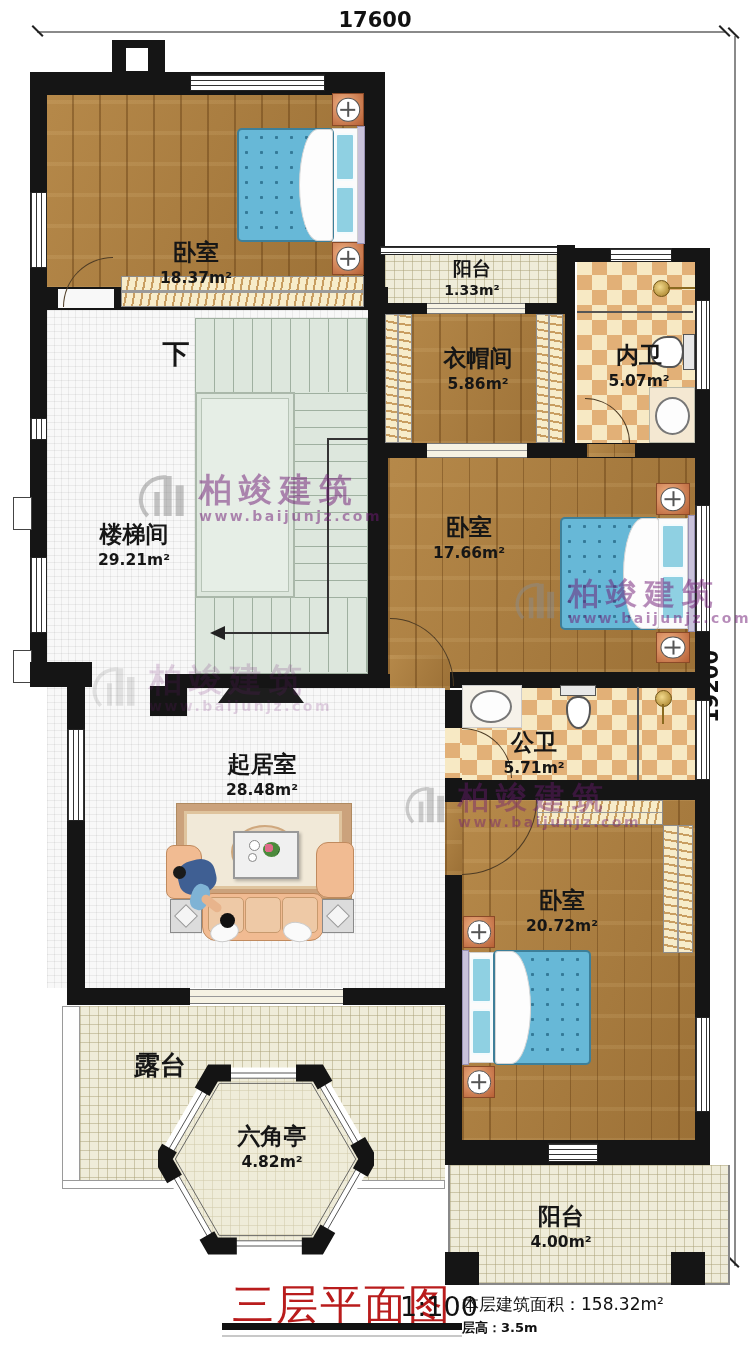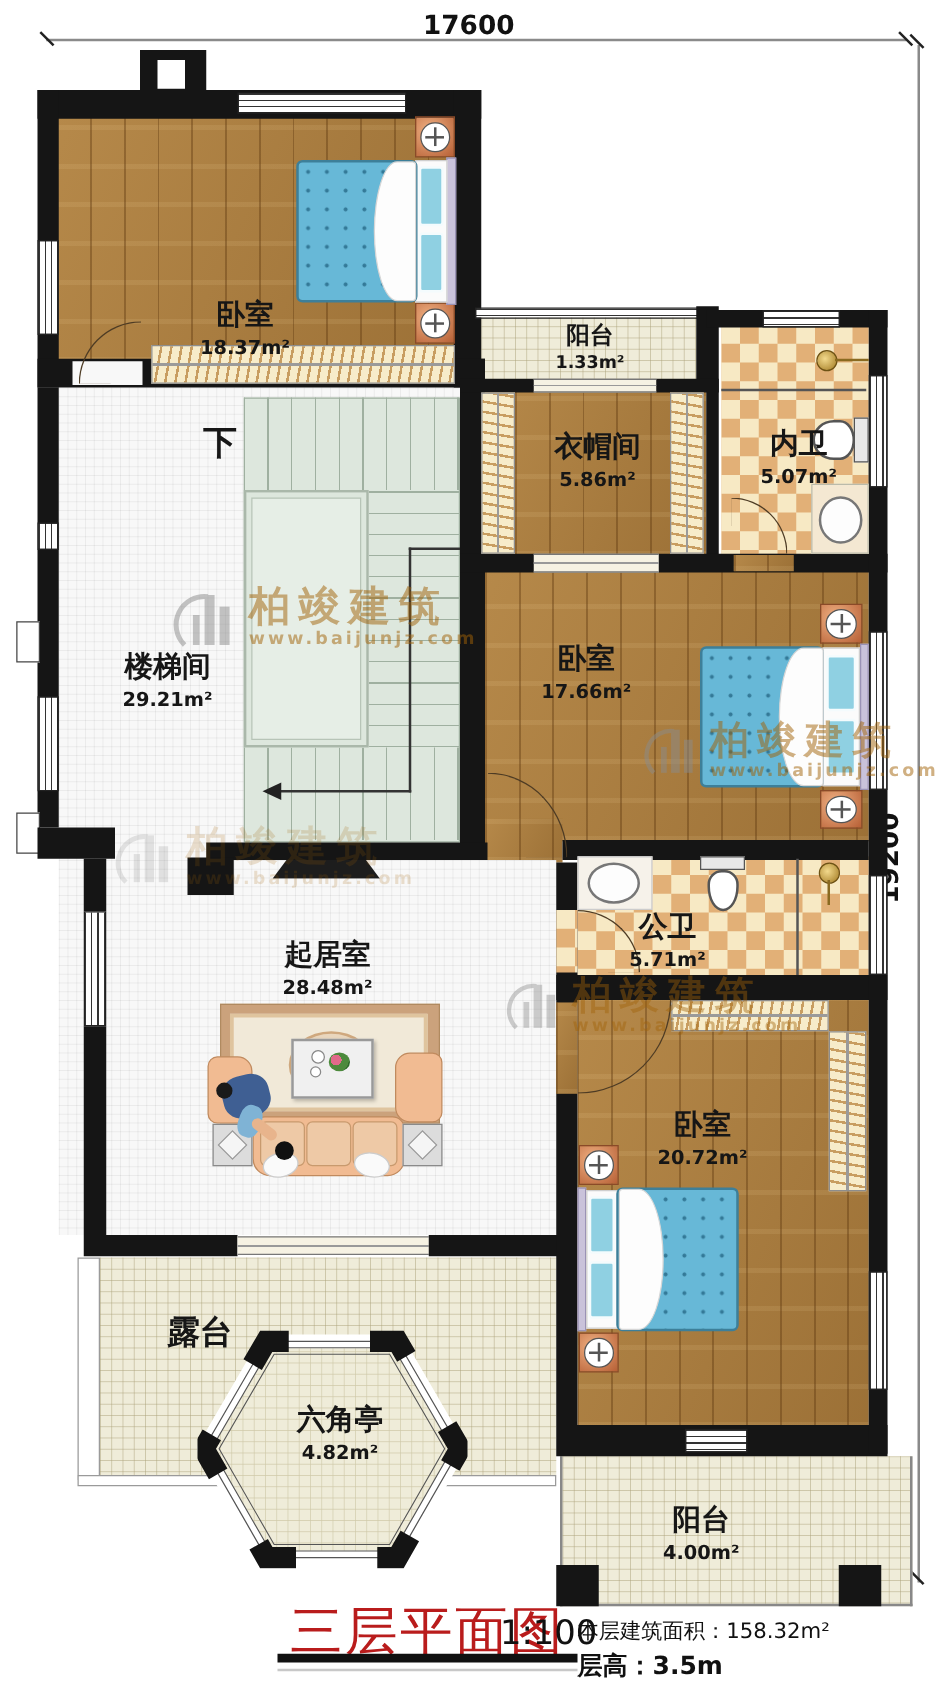--- a/index.html
+++ b/index.html
@@ -45,21 +45,21 @@
   .pillow{position:absolute;background:#8fd0e2;border:2px solid #f4fbfd;border-radius:3px;box-sizing:border-box;}
   .pillowZone{position:absolute;background:#fbfbfb;border:1px solid #cfcfcf;box-sizing:border-box;}
   .headboard{position:absolute;background:#c9c2da;border:1px solid #9a92b5;box-sizing:border-box;}
   .blanketR{position:absolute;background:#fdfdfd;border:1px solid #d6d6d6;box-sizing:border-box;border-radius:55% 3px 3px 55% / 50% 3px 3px 50%;}
   .blanketL{position:absolute;background:#fdfdfd;border:1px solid #d6d6d6;box-sizing:border-box;border-radius:3px 55% 55% 3px / 3px 50% 50% 3px;}
   .rl{position:absolute;transform:translateX(-50%);text-align:center;color:#161616;font-weight:bold;line-height:1.3;white-space:nowrap;}
   .rl .nm{font-size:23px;}
   .rl .ar{font-size:15.5px;}
   .rl.sm .nm{font-size:19px;}
   .rl.sm .ar{font-size:14px;}
-  .wm{position:absolute;display:flex;align-items:flex-start;gap:7px;color:#a16207;}
+  .wm{position:absolute;display:flex;align-items:flex-end;gap:7px;color:#701a75;}
   .wm .wm-brand{font-size:33px;font-weight:bold;letter-spacing:7px;white-space:nowrap;line-height:1.05;}
   .wm .wm-url{font-size:14px;font-weight:bold;letter-spacing:2.5px;white-space:nowrap;}
   .dimline{position:absolute;background:#8a8a8a;}
   .tick{position:absolute;width:15px;height:2.2px;background:#222;transform:rotate(45deg);}
   .sofa{position:absolute;background:#f1bb92;border:1.5px solid #c08a5e;box-sizing:border-box;}
   .sideT{position:absolute;background:#dcdcdc;border:1.5px solid #8a8a8a;box-sizing:border-box;}
   .sideT i{position:absolute;left:50%;top:50%;width:15px;height:15px;transform:translate(-50%,-50%) rotate(45deg);background:#f5f5f5;border:1px solid #999;}
   .fix{position:absolute;box-sizing:border-box;}
 </style>
 </head>
@@ -387,17 +387,17 @@
       <div class="ar">4.00m²</div>
     </div>
 
   <div class="abs" style="left:232px;top:1277px;font-size:42px;color:#b91c1c;letter-spacing:2px;font-weight:500;">三层平面图</div>
   <div class="abs" style="left:222px;top:1323px;width:240px;height:7px;background:#111;"></div>
   <div class="abs" style="left:222px;top:1335px;width:240px;height:2px;background:#c8c8c8;"></div>
   <div class="abs" style="left:400px;top:1291px;font-size:27px;color:#111;">1:100</div>
   <div class="abs" style="left:462px;top:1293px;font-size:17px;font-weight:normal;color:#111;">
     <span>本层建筑面积：</span><span>158.32m²</span>
   </div>
-  <div class="abs" style="left:462px;top:1319px;font-size:20px;font-weight:bold;color:#111;">
+  <div class="abs" style="left:462px;top:1319px;font-size:13px;font-weight:bold;color:#111;">
     <span>层高：</span><span>3.5m</span>
   </div>
 
 </div>
 
 </body></html>

